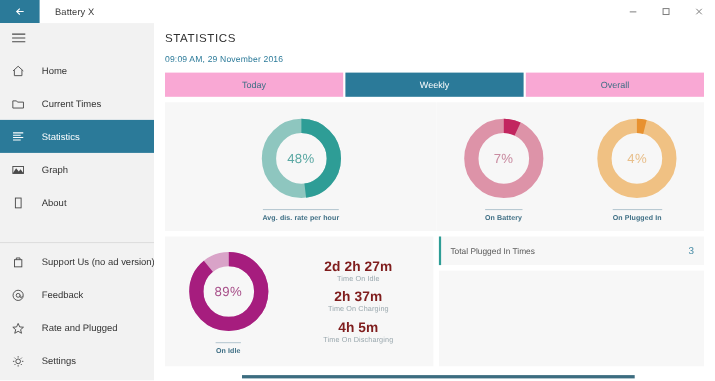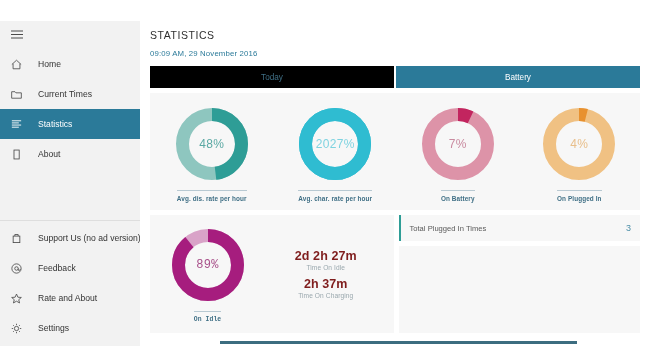--- a/index.html
+++ b/index.html
@@ -90,21 +90,21 @@
     padding: 8px 0 0 10px; letter-spacing: .15px;
   }
 
   
   .tabs {
     display: flex; margin: 8px 10px 0 10px; gap: 2px;
   }
   .tab {
     flex: 1; height: 22px;
     display: flex; align-items: center; justify-content: center;
-    background: #000000; color: #3f6f85;
+    background: #f9a8d4; color: #3f6f85;
     font-size: 8.2px;
   }
   .tab.active { background: #2b7a99; color: #ffffff; }
 
   
   .cards-row {
     display: flex; margin: 5px 10px 0 10px; gap: 0;
   }
   .card {
     background: #f7f7f7;
@@ -138,21 +138,21 @@
 
   
   .row2 { display: flex; margin: 5px 10px 0 10px; gap: 5px; }
   .card-idle {
     width: 247px; height: 118px;
     display: flex; align-items: center;
     background: #f7f7f7;
   }
   .idle-donut-cell {
     width: 115px; display: flex; flex-direction: column;
-    align-items: center; justify-content: flex-end; font-family: Liberation Mono, monospace;
+    align-items: center; justify-content: flex-end;
   }
   .times-cell {
     flex: 1; display: flex; flex-direction: column;
     align-items: center; justify-content: center; gap: 6px;
     padding-right: 8px;
   }
   .time-block { text-align: center; }
   .time-value {
     font-size: 12.5px; color: #7f1d1d; font-weight: bold; letter-spacing: .1px;
   }
@@ -183,20 +183,45 @@
   .hscroll-thumb {
     position: absolute; left: 80px; top: 2px; width: 357px; height: 3px;
     background: #3c6d80;
   }
 </style>
 </head>
 <body>
 
 <div id="app">
 
+  <div class="titlebar">
+    <div class="back-btn">
+      <svg width="11" height="11" viewBox="0 0 11 11" aria-hidden="true">
+        <path d="M8.5 5.5 H2.6 M5 2.8 L2.2 5.5 L5 8.2" fill="none" stroke="#ffffff" stroke-width="1"></path>
+      </svg>
+    </div>
+    <div class="app-title">Battery X</div>
+    <div class="win-buttons">
+      <div class="win-btn">
+        <svg width="9" height="9" viewBox="0 0 9 9">
+            <path d="M1.5 4.8 H7.5" stroke="#7d7d7d" stroke-width="0.9" fill="none"></path>
+          </svg>
+      </div>
+      <div class="win-btn">
+        <svg width="9" height="9" viewBox="0 0 9 9">
+            <rect x="1.8" y="1.8" width="5.4" height="5.4" stroke="#7d7d7d" stroke-width="0.9" fill="none"></rect>
+          </svg>
+      </div>
+      <div class="win-btn">
+        <svg width="9" height="9" viewBox="0 0 9 9">
+            <path d="M2 2 L7 7 M7 2 L2 7" stroke="#7d7d7d" stroke-width="0.9" fill="none"></path>
+          </svg>
+      </div>
+    </div>
+  </div>
 
   <div class="sidebar">
 
     <div class="hamburger">
       <span>
         <svg width="14" height="11" viewBox="0 0 14 11">
           <path d="M1 2 H13 M1 5.5 H13 M1 9 H13" stroke="#4a4a4a" stroke-width="1" fill="none"></path>
         </svg>
       </span>
     </div>
@@ -223,20 +248,29 @@
 
       <div class="nav-item active">
         <span class="nv-icon">
           <svg width="13" height="13" viewBox="0 0 14 14">
             <path d="M2 3 H12 M2 5.3 H9.5 M2 7.6 H12 M2 9.9 H9.5" stroke="#ffffff" stroke-width="1" fill="none"></path>
           </svg>
         </span>
         <span class="nv-label">Statistics</span>
       </div>
 
+      <div class="nav-item">
+        <span class="nv-icon">
+          <svg width="13" height="13" viewBox="0 0 14 14">
+            <path d="M1.8 10.3 L5 5.4 L7.6 8.6 L9.4 6.3 L12.2 10.3 Z" fill="#4a4a4a"></path>
+            <rect x="1.8" y="3.6" width="10.4" height="6.9" fill="none" stroke="#4a4a4a" stroke-width="0.9"></rect>
+          </svg>
+        </span>
+        <span class="nv-label">Graph</span>
+      </div>
 
       <div class="nav-item">
         <span class="nv-icon">
           <svg width="13" height="13" viewBox="0 0 14 14">
             <rect x="4.3" y="2.2" width="5.6" height="9.6" fill="none" stroke="#4a4a4a" stroke-width="0.9"></rect>
           </svg>
         </span>
         <span class="nv-label">About</span>
       </div>
     </div>
@@ -263,21 +297,21 @@
         </span>
         <span class="nv-label">Feedback</span>
       </div>
 
       <div class="nav-item">
         <span class="nv-icon">
           <svg width="13" height="13" viewBox="0 0 14 14">
             <path d="M7 2.2 L8.5 5.6 L12.2 5.9 L9.4 8.3 L10.3 11.8 L7 9.9 L3.7 11.8 L4.6 8.3 L1.8 5.9 L5.5 5.6 Z" fill="none" stroke="#4a4a4a" stroke-width="0.9" stroke-linejoin="round"></path>
           </svg>
         </span>
-        <span class="nv-label">Rate and About</span>
+        <span class="nv-label">Rate and Plugged</span>
       </div>
 
       <div class="nav-item">
         <span class="nv-icon">
           <svg width="13" height="13" viewBox="0 0 14 14">
             <circle cx="7" cy="7" r="2.3" fill="none" stroke="#4a4a4a" stroke-width="0.9"></circle>
             <g stroke="#4a4a4a" stroke-width="0.9">
               <path d="M7 1.9 V3.3 M7 10.7 V12.1 M1.9 7 H3.3 M10.7 7 H12.1
                        M3.4 3.4 L4.4 4.4 M9.6 9.6 L10.6 10.6
                        M10.6 3.4 L9.6 4.4 M4.4 9.6 L3.4 10.6"></path>
@@ -289,49 +323,40 @@
     </div>
   </div>
 
   <div class="main">
 
     <div class="page-title">STATISTICS</div>
     <div class="timestamp">09:09 AM, 29 November 2016</div>
 
     <div class="tabs">
       <div class="tab">Today</div>
-      <div class="tab active">Battery</div>
+      <div class="tab active">Weekly</div>
+      <div class="tab">Overall</div>
     </div>
 
     <div class="cards-row">
 
       <div class="card card-left">
         <div class="donut-pair">
 
           <div class="donut-cell">
             <div class="donut-wrap">
               <svg width="78" height="78" viewBox="0 0 78 78">
                 <circle class="d-track" cx="39" cy="39" r="29.5" fill="none" stroke-width="13" stroke="#8ec6bf"></circle>
                 <circle class="d-fill" cx="39" cy="39" r="29.5" fill="none" stroke-width="13" stroke="#2e9d96" stroke-dasharray="88.97 185.35"></circle>
               </svg>
               <div class="donut-center" style="color: rgb(90, 168, 163);">48%</div>
             </div>
             <div class="donut-caption">Avg. dis. rate per hour</div>
           </div>
 
-          <div class="donut-cell">
-            <div class="donut-wrap">
-              <svg width="78" height="78" viewBox="0 0 78 78">
-                <circle class="d-track" cx="39" cy="39" r="29.5" fill="none" stroke-width="13" stroke="#2fbcd1"></circle>
-                <circle class="d-fill" cx="39" cy="39" r="29.5" fill="none" stroke-width="13" stroke="#2fbcd1" stroke-dasharray="185.35 185.35"></circle>
-              </svg>
-              <div class="donut-center" style="color: rgb(127, 211, 224);">2027%</div>
-            </div>
-            <div class="donut-caption">Avg. char. rate per hour</div>
-          </div>
 
         </div>
       </div>
 
       <div class="card card-right">
         <div class="donut-pair">
 
           <div class="donut-cell">
             <div class="donut-wrap">
               <svg width="78" height="78" viewBox="0 0 78 78">
@@ -374,20 +399,24 @@
 
         <div class="times-cell">
           <div class="time-block">
             <div class="time-value">2d 2h 27m</div>
             <div class="time-label">Time On Idle</div>
           </div>
           <div class="time-block">
             <div class="time-value">2h 37m</div>
             <div class="time-label">Time On Charging</div>
           </div>
+          <div class="time-block">
+            <div class="time-value">4h 5m</div>
+            <div class="time-label">Time On Discharging</div>
+          </div>
         </div>
       </div>
 
       <div class="card-right-col">
         <div class="stat-strip">
           <span class="stat-strip-label">Total Plugged In Times</span>
           <span class="stat-strip-value">3</span>
         </div>
         <div class="filler"></div>
       </div>

